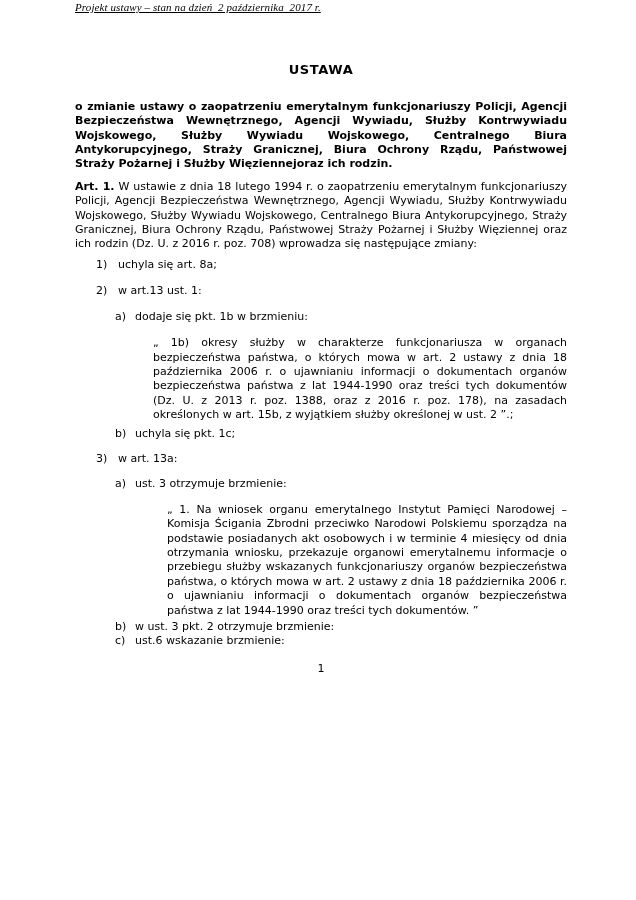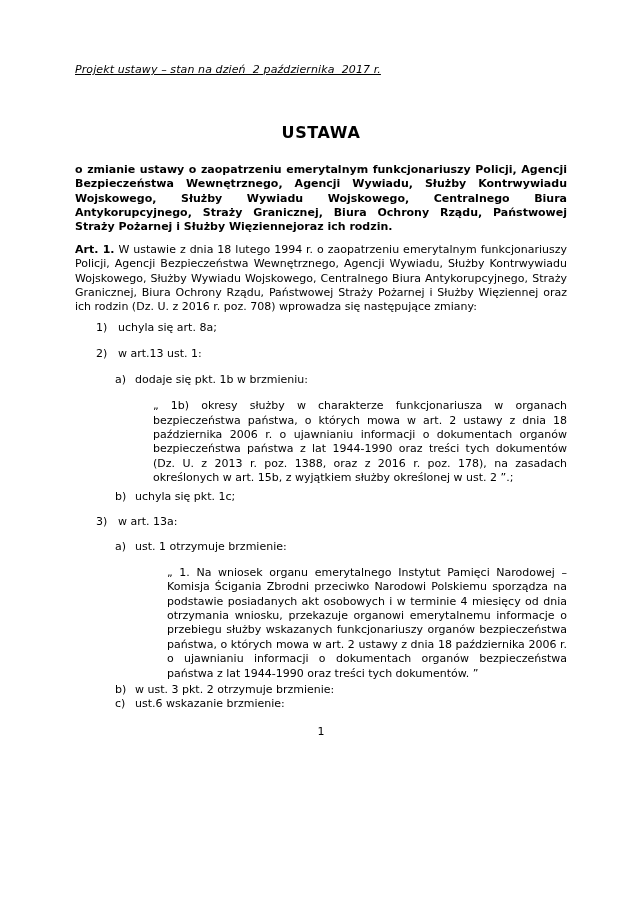--- a/index.html
+++ b/index.html
@@ -14,31 +14,31 @@
     line-height: 14.4px;
     overflow: hidden;
   }
   .content {
     position: absolute;
     left: 75px;
     top: 0;
     width: 492px;
   }
   .doc-header {
-    margin-top: 63px;
     font-style: italic;
     text-decoration: underline;
     white-space: pre-wrap;
     letter-spacing: 0.1px;
+    font-family: Liberation Serif, serif;
   }
   .doc-title {
     margin-top: 49px;
     text-align: center;
     font-weight: bold;
-    font-size: 16px;
+    font-size: 13px;
     letter-spacing: 0.6px;
   }
   .date-line { margin-top: 14px; text-align: center; }
   .subject {
     margin-top: 22px;
     font-weight: bold;
     text-align: justify;
   }
   .article { margin-top: 8px; text-align: justify; }
   .article .art-label { font-weight: bold; margin-top: 36px; }
@@ -98,21 +98,21 @@
       <span class="text">uchyla się pkt. 1c;</span>
     </div>
 
     <div class="item item-l1 g11">
       <span class="marker">3)</span>
       <span class="text">w art. 13a:</span>
     </div>
 
     <div class="item item-l2 g11">
       <span class="marker">a)</span>
-      <span class="text">ust. 1 otrzymuje brzmienie:</span>
+      <span class="text">ust. 3 otrzymuje brzmienie:</span>
     </div>
 
     <div class="quote quote-b g11">„ 1. Na wniosek organu emerytalnego Instytut Pamięci Narodowej – Komisja Ścigania Zbrodni przeciwko Narodowi Polskiemu sporządza na podstawie posiadanych akt osobowych i w terminie 4 miesięcy od dnia otrzymania wniosku, przekazuje organowi emerytalnemu informacje o przebiegu służby wskazanych funkcjonariuszy organów bezpieczeństwa państwa, o których mowa w art. 2 ustawy z dnia 18 października 2006 r. o ujawnianiu informacji o dokumentach organów bezpieczeństwa państwa z lat 1944-1990 oraz treści tych dokumentów. ”</div>
 
     <div class="item item-l2 g2">
       <span class="marker">b)</span>
       <span class="text">w ust. 3 pkt. 2 otrzymuje brzmienie:</span>
     </div>
 
 

